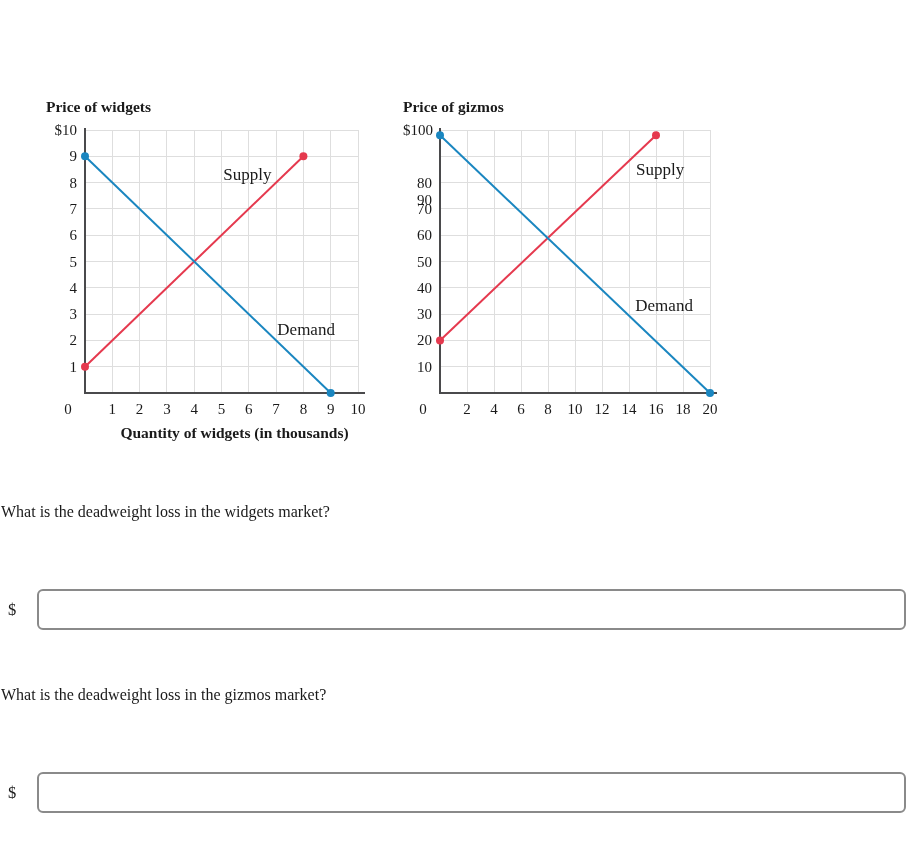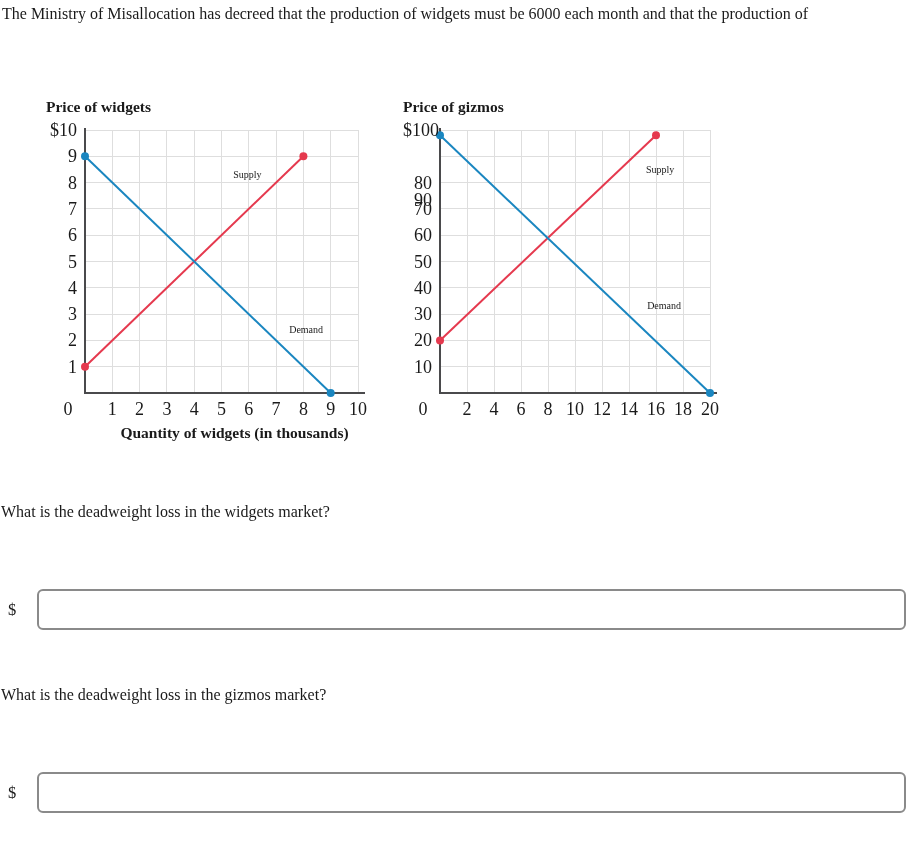--- a/index.html
+++ b/index.html
@@ -9,40 +9,39 @@
     background:#ffffff; color:#1a1a1a;
     font-family:"Liberation Serif","DejaVu Serif",serif;
   }
   .problem { position:absolute; left:2px; top:0; width:920px;
              font-size:16px; line-height:28px; }
   .problem-line { white-space:nowrap; }
 
   .chart { position:absolute; width:365px; height:365px; }
   .chart-title { position:absolute; left:0; top:1px; font-size:15.5px; font-weight:bold; white-space:nowrap; }
   .plot-svg { position:absolute; overflow:visible; display:block; }
-  .tick { position:absolute; font-size:18px; line-height:20px; height:20px; }
+  .tick { position:absolute; font-size:15px; line-height:20px; height:20px; }
   .y-tick { left:0; text-align:right; }
   .x-tick, .origin-label { width:30px; text-align:center; }
   .series-label { position:absolute; width:140px; text-align:center;
-                  font-size:10px; line-height:20px; white-space:nowrap; }
+                  font-size:17px; line-height:20px; white-space:nowrap; }
   .x-axis-title { position:absolute; width:400px; text-align:center;
                   font-size:15.5px; font-weight:bold; white-space:nowrap; }
 
   .question-text { position:absolute; left:1px; font-size:16px; white-space:nowrap; }
   .dollar { position:absolute; left:8px; width:22px; height:41px;
             line-height:41px; font-size:16.5px; }
   .answer-input { position:absolute; left:37px; width:869px; height:41px;
                   border:2px solid #8a8a8a; border-radius:6px; background:#fff;
                   font-family:inherit; font-size:16px; padding:0 10px; outline:none; }
 </style>
 </head>
 <body>
 
 <div class="problem">
-  <div class="problem-line">The Ministry of Misallocation has decreed that the production of widgets must be 6000 each month and that the production of</div>
 </div>
 
 <div class="chart" id="chart-0" style="left:46px; top:97px;">
     <div class="chart-title">Price of widgets</div>
     <svg class="plot-svg" width="273" height="263" style="left: 39px; top: 33px;">
       <line x1="27.3" y1="0" x2="27.3" y2="263" stroke="#dedede" stroke-width="1" shape-rendering="crispEdges"></line>
       <line x1="54.6" y1="0" x2="54.6" y2="263" stroke="#dedede" stroke-width="1" shape-rendering="crispEdges"></line>
       <line x1="81.89999999999999" y1="0" x2="81.89999999999999" y2="263" stroke="#dedede" stroke-width="1" shape-rendering="crispEdges"></line>
       <line x1="109.2" y1="0" x2="109.2" y2="263" stroke="#dedede" stroke-width="1" shape-rendering="crispEdges"></line>
       <line x1="136.5" y1="0" x2="136.5" y2="263" stroke="#dedede" stroke-width="1" shape-rendering="crispEdges"></line>

